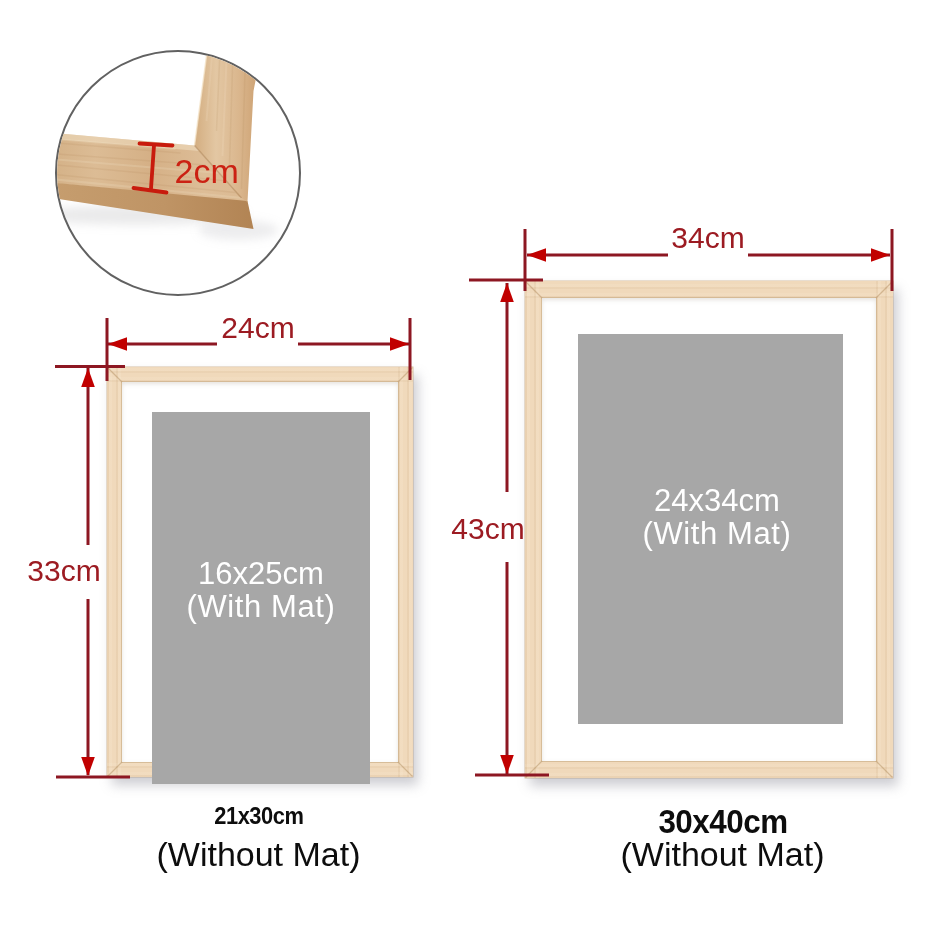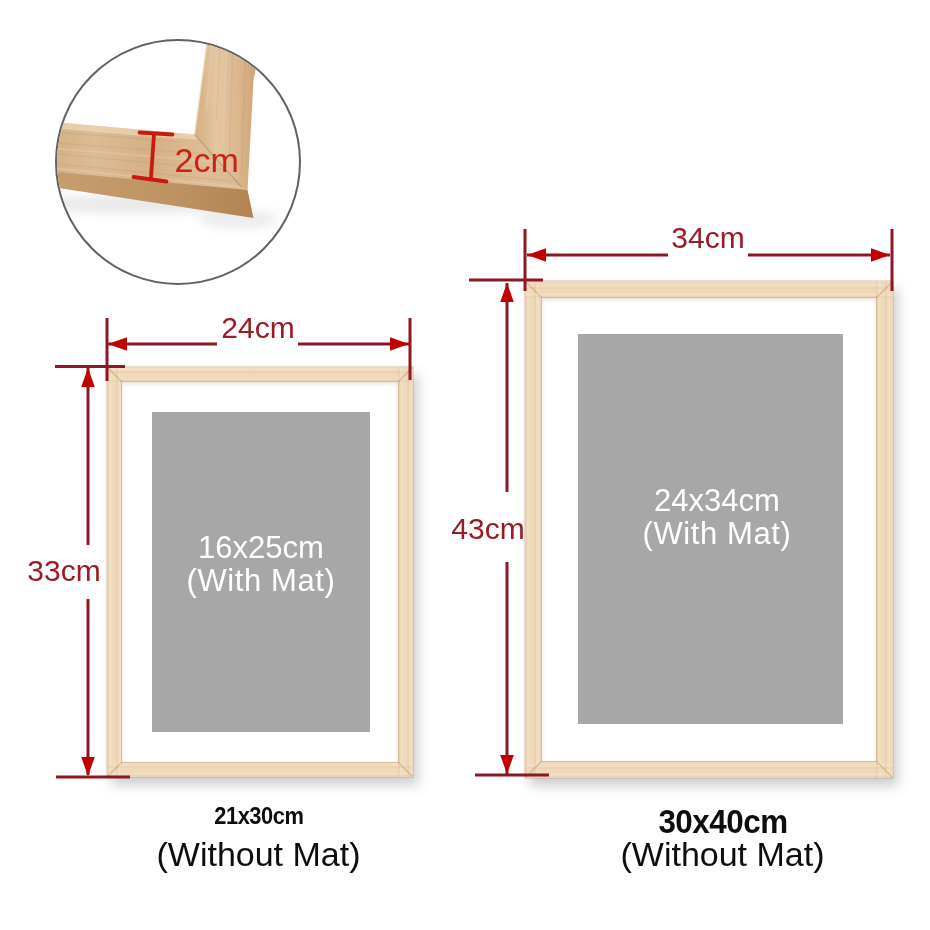--- a/index.html
+++ b/index.html
@@ -3,21 +3,21 @@
 <meta charset="utf-8">
 <style>
   html,body{margin:0;padding:0;}
   body{width:930px;height:930px;position:relative;background:#ffffff;
        font-family:"Liberation Sans",sans-serif;overflow:hidden;}
   .abs{position:absolute;}
 </style>
 </head>
 <body>
 
-<div class="abs" style="left:54.5px;top:39px;width:242px;height:242px;border:2.3px solid #616161;border-radius:50%;overflow:hidden;">
+<div class="abs" style="left:54.5px;top:50px;width:242px;height:242px;border:2.3px solid #616161;border-radius:50%;overflow:hidden;">
 <svg width="242" height="242" viewBox="56.5 41 242 242" xmlns="http://www.w3.org/2000/svg">
   <defs>
     <linearGradient id="wtop" x1="0" y1="0" x2="1" y2="0">
       <stop offset="0" stop-color="#d0ac80"></stop>
       <stop offset="0.3" stop-color="#dcbc95"></stop>
       <stop offset="0.55" stop-color="#d5b086"></stop>
       <stop offset="0.8" stop-color="#ddbd97"></stop>
       <stop offset="1" stop-color="#dcba92"></stop>
     </linearGradient>
     <linearGradient id="wside" x1="0" y1="0" x2="1" y2="0">
@@ -94,21 +94,21 @@
     <g stroke="rgba(186,152,108,0.55)" stroke-width="1.2">
       <line x1="0.5" y1="0.5" x2="15.5" y2="15.5"></line>
       <line x1="305.5" y1="0.5" x2="290.5" y2="15.5"></line>
       <line x1="0.5" y1="409.5" x2="15.5" y2="394.5"></line>
       <line x1="305.5" y1="409.5" x2="290.5" y2="394.5"></line>
     </g>
   </svg>
 
   <div class="abs" style="left:15px;top:15px;right:15px;bottom:15px;background:#ffffff;box-shadow:0 0 0 1px rgba(195,165,125,0.55), inset 0 2px 4px rgba(170,160,145,0.3);"></div>
 
-  <div class="abs" style="left:45.5px;top:45.5px;width:218px;height:320px;background:#a7a7a7;color:#ffffff;font-size:31px;line-height:33px;text-align:center;display:flex;flex-direction:column;justify-content:center;">
+  <div class="abs" style="left:45.5px;top:45.5px;width:218px;height:372px;background:#a7a7a7;color:#ffffff;font-size:31px;line-height:33px;text-align:center;display:flex;flex-direction:column;justify-content:center;">
     <div style="margin-top:-17px;">16x25cm<br><span style="letter-spacing:0.6px;">(With Mat)</span></div>
   </div>
 </div>
 
 <div class="abs" style="left:525px;top:280.5px;width:368px;height:497px;background:#f0d9bb;box-shadow:5px 8px 11px rgba(138,138,150,0.42),0 0 0 0.5px rgba(200,170,130,0.7);">
 
   <div class="abs" style="left:0;top:0;width:17px;height:100%;background:repeating-linear-gradient(90deg,rgba(176,136,88,0.10) 0 2px,rgba(255,246,230,0.12) 2px 5px,transparent 5px 9px);"></div>
   <div class="abs" style="right:0;top:0;width:17px;height:100%;background:repeating-linear-gradient(90deg,rgba(176,136,88,0.10) 0 2px,rgba(255,246,230,0.12) 2px 5px,transparent 5px 9px);"></div>
   <div class="abs" style="left:0;top:0;height:17px;width:100%;background:repeating-linear-gradient(0deg,rgba(176,136,88,0.08) 0 2px,rgba(255,246,230,0.10) 2px 5px,transparent 5px 9px);"></div>
   <div class="abs" style="left:0;bottom:0;height:17px;width:100%;background:repeating-linear-gradient(0deg,rgba(176,136,88,0.08) 0 2px,rgba(255,246,230,0.10) 2px 5px,transparent 5px 9px);"></div>

